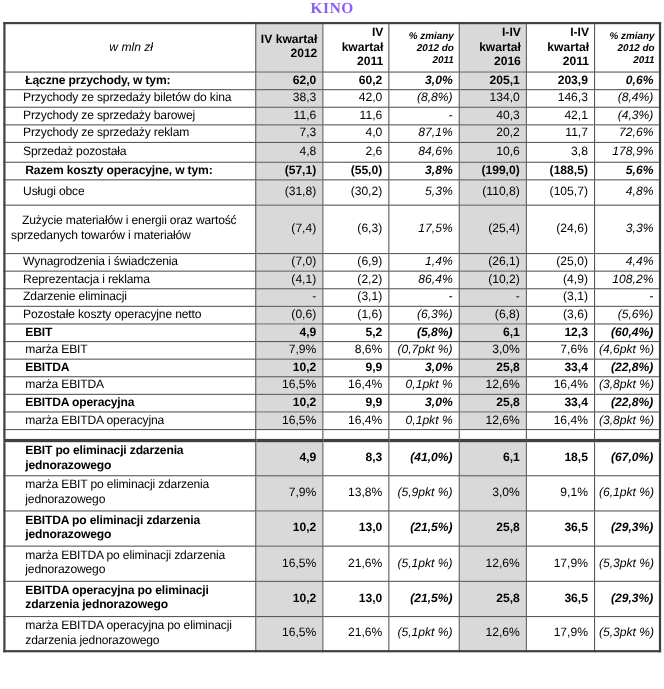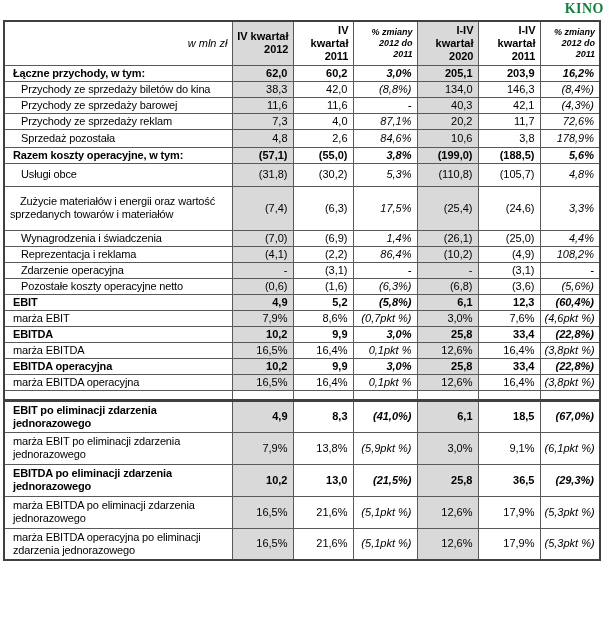--- a/index.html
+++ b/index.html
@@ -2,44 +2,44 @@
 <html><head>
 <meta charset="utf-8">
 <style>
   html,body{margin:0;padding:0;background:#ffffff;}
   .page{
     width:604px;height:626px;box-sizing:border-box;
     font-family:"Liberation Sans",sans-serif;
     background:#ffffff;padding-top:1px;overflow:hidden;
   }
   .title{
-    text-align:right;
+    text-align:center;
     font-family:"Liberation Serif",serif;
     font-weight:bold;font-size:14px;line-height:16px;
-    color:#15803d;letter-spacing:0.5px;
+    color:#8b5cf6;letter-spacing:0.5px;
     margin:0 0 3px 0;
   }
   table.fin{
     border-collapse:collapse;table-layout:fixed;
     margin:0 auto;width:598px;
     border:2px solid #404040;
   }
   .fin th,.fin td{
     border:1px solid #595959;
     font-size:11px;line-height:13px;color:#000;
     font-weight:normal;vertical-align:middle;
     padding:1px 4px;overflow:hidden;box-sizing:border-box;
   }
   
   .fin thead th{height:44px;}
-  th.unit{text-align:right;font-style:italic;padding-left:6px;}
+  th.unit{text-align:center;font-style:italic;padding-left:6px;}
   th.colhead{text-align:right;font-weight:bold;padding-right:4px;vertical-align:middle;}
   th.pcthead{font-size:9px;font-style:italic;font-weight:bold;line-height:11px;text-align:right;}
   
-  td.lbl{text-align:left;padding-left:8px;letter-spacing:-0.15px;}
+  td.lbl{text-align:left;padding-left:18px;letter-spacing:-0.15px;}
   td.lbl.indent{padding-left:16px;}
   td.lbl.hang{padding-left:5px;text-indent:10px;}
   td.num{text-align:right;padding-right:5px;white-space:nowrap;}
   td.pct{font-style:italic;}
   tr.bold td{font-weight:bold;}
   .shade{background:#d9d9d9;}
   
   tr.r td{height:16px;}
   tr.pad-sm td{height:18px;}
   tr.pad-md td{height:23px;}
@@ -62,34 +62,34 @@
       <col style="width:61px">
       <col style="width:62px">
       <col style="width:60px">
     </colgroup>
     <thead>
       <tr>
         <th class="unit">w mln zł</th>
         <th class="colhead shade">IV kwartał 2012</th>
         <th class="colhead">IV kwartał 2011</th>
         <th class="pcthead">% zmiany 2012 do 2011</th>
-        <th class="colhead shade">I-IV kwartał 2020</th>
+        <th class="colhead shade">I-IV kwartał 2016</th>
         <th class="colhead">I-IV kwartał 2011</th>
         <th class="pcthead">% zmiany 2012 do 2011</th>
       </tr>
     </thead>
     <tbody>
         <tr class="r bold">
           <td class="lbl">Łączne przychody, w tym:</td>
           <td class="num shade">62,0</td>
           <td class="num">60,2</td>
           <td class="num pct">3,0%</td>
           <td class="num shade">205,1</td>
           <td class="num">203,9</td>
-          <td class="num pct">16,2%</td>
+          <td class="num pct">0,6%</td>
         </tr>
         <tr class="r">
           <td class="lbl indent">Przychody ze sprzedaży biletów do kina</td>
           <td class="num shade">38,3</td>
           <td class="num">42,0</td>
           <td class="num pct">(8,8%)</td>
           <td class="num shade">134,0</td>
           <td class="num">146,3</td>
           <td class="num pct">(8,4%)</td>
         </tr>
@@ -159,21 +159,21 @@
         <tr class="r">
           <td class="lbl indent">Reprezentacja i reklama</td>
           <td class="num shade">(4,1)</td>
           <td class="num">(2,2)</td>
           <td class="num pct">86,4%</td>
           <td class="num shade">(10,2)</td>
           <td class="num">(4,9)</td>
           <td class="num pct">108,2%</td>
         </tr>
         <tr class="r">
-          <td class="lbl indent">Zdarzenie operacyjna</td>
+          <td class="lbl indent">Zdarzenie eliminacji</td>
           <td class="num shade">-</td>
           <td class="num">(3,1)</td>
           <td class="num pct">-</td>
           <td class="num shade">-</td>
           <td class="num">(3,1)</td>
           <td class="num pct">-</td>
         </tr>
         <tr class="r">
           <td class="lbl indent">Pozostałe koszty operacyjne netto</td>
           <td class="num shade">(0,6)</td>
@@ -275,20 +275,29 @@
         </tr>
         <tr class="r tall">
           <td class="lbl">marża EBITDA po eliminacji zdarzenia jednorazowego</td>
           <td class="num shade">16,5%</td>
           <td class="num">21,6%</td>
           <td class="num pct">(5,1pkt %)</td>
           <td class="num shade">12,6%</td>
           <td class="num">17,9%</td>
           <td class="num pct">(5,3pkt %)</td>
         </tr>
+        <tr class="r bold tall">
+          <td class="lbl">EBITDA operacyjna po eliminacji zdarzenia jednorazowego</td>
+          <td class="num shade">10,2</td>
+          <td class="num">13,0</td>
+          <td class="num pct">(21,5%)</td>
+          <td class="num shade">25,8</td>
+          <td class="num">36,5</td>
+          <td class="num pct">(29,3%)</td>
+        </tr>
         <tr class="r tall">
           <td class="lbl">marża EBITDA operacyjna po eliminacji zdarzenia jednorazowego</td>
           <td class="num shade">16,5%</td>
           <td class="num">21,6%</td>
           <td class="num pct">(5,1pkt %)</td>
           <td class="num shade">12,6%</td>
           <td class="num">17,9%</td>
           <td class="num pct">(5,3pkt %)</td>
         </tr>
       </tbody>

